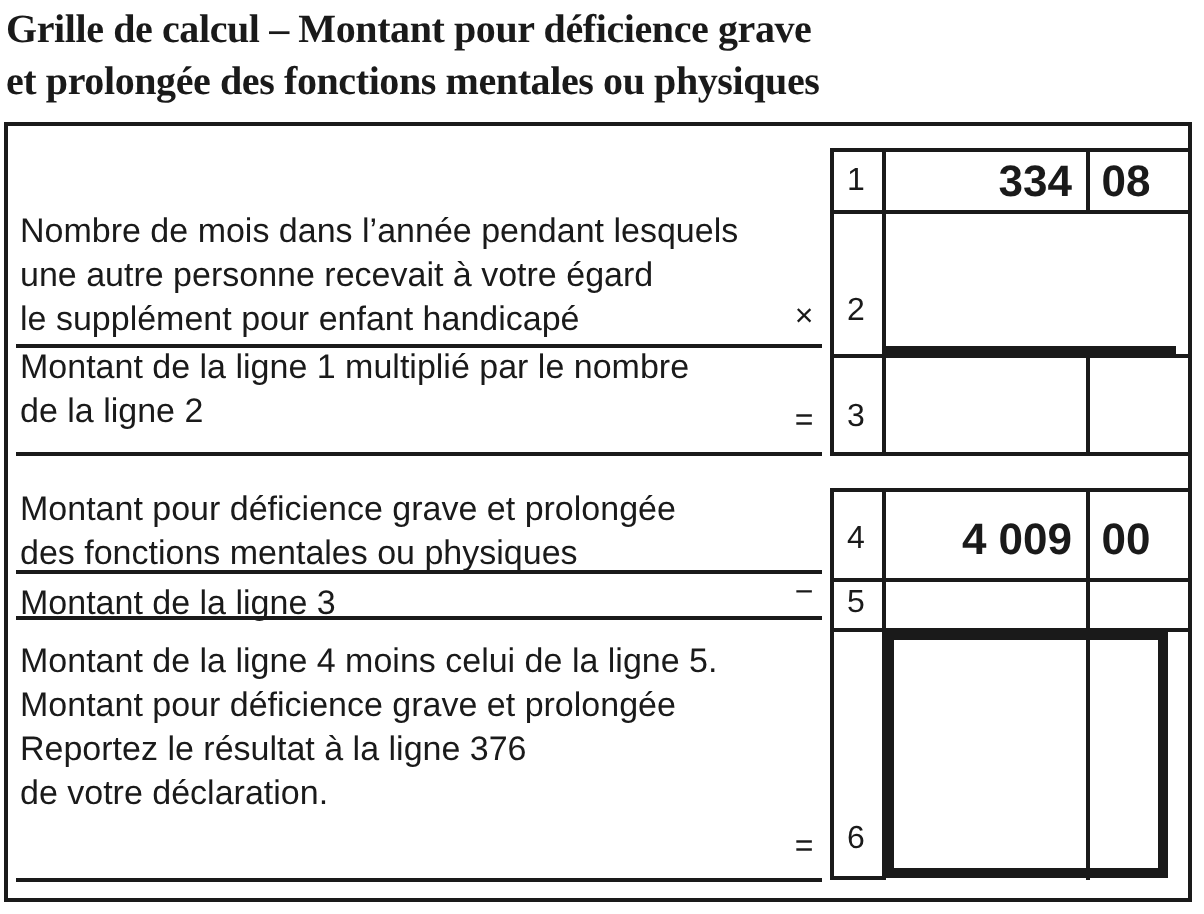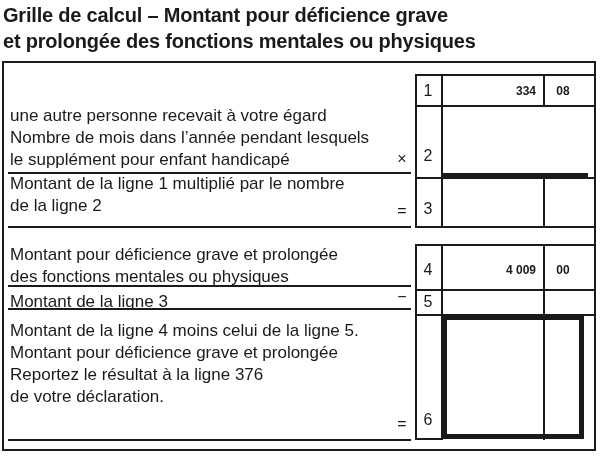--- a/index.html
+++ b/index.html
@@ -8,62 +8,62 @@
   .page {
     position:relative; width:602px; height:457px;
     background:var(--background);
     font-family:"Liberation Sans", sans-serif;
     color:var(--ink); overflow:hidden;
   }
   .title {
     position:absolute; left:3px; top:2px;
     font-size:20px; font-weight:bold; line-height:26px; letter-spacing:-0.2px;
   }
-  .title .tline { display:block; white-space:nowrap; }
+  .title .tline { display:block; white-space:nowrap;font-family:Liberation Serif, serif; }
 
   .outer-box {
     position:absolute; left:2px; top:61px; width:594px; height:390px;
     border:2px solid var(--ink);
   }
 
   .lbl { position:absolute; left:10px; width:402px; font-size:17px; line-height:22px; }
   .lbl .ln { display:block; white-space:nowrap; }
   .lbl .ln.bold { font-weight:normal; }
 
   .rule { position:absolute; left:8px; width:403px; height:2px; background:var(--ink); }
 
   .op { position:absolute; left:393px; width:18px; text-align:center; font-size:16px; line-height:20px; }
 
   .hline { position:absolute; height:2px; background:var(--ink); }
   .vline { position:absolute; width:2px; background:var(--ink); }
   .thick-bar { position:absolute; left:443px; top:173px; width:145px; height:5px; background:var(--ink); }
   .thick-box { position:absolute; left:442px; top:315px; width:142px; height:124px; border:5px solid var(--ink); }
 
   .lnum { position:absolute; left:415px; width:26px; text-align:center; font-size:16px; line-height:18px; }
-  .val  { position:absolute; font-size:12px; font-weight:bold; line-height:18px; }
+  .val  { position:absolute; font-size:22px; font-weight:bold; line-height:18px; }
   .val.dollars { left:441px; width:95px; text-align:right; }
   .val.cents   { left:543px; width:40px; text-align:center; }
 
   .entry { position:absolute; background:transparent; }
 </style>
 </head>
 <body>
 
 <div class="page">
 
   <h1 class="title">
     <span class="tline">Grille de calcul – Montant pour déficience grave</span>
     <span class="tline">et prolongée des fonctions mentales ou physiques</span>
   </h1>
 
   <div class="outer-box"></div>
 
   <div class="lbl" style="top:105px">
+    <span class="ln">Nombre de mois dans l’année pendant lesquels</span>
     <span class="ln">une autre personne recevait à votre égard</span>
-    <span class="ln">Nombre de mois dans l’année pendant lesquels</span>
     <span class="ln">le supplément pour enfant handicapé</span>
   </div>
   <div class="rule" style="top:172px"></div>
 
   <div class="lbl" style="top:173px">
     <span class="ln">Montant de la ligne 1 multiplié par le nombre</span>
     <span class="ln">de la ligne 2</span>
   </div>
   <div class="rule" style="top:226px"></div>
 

